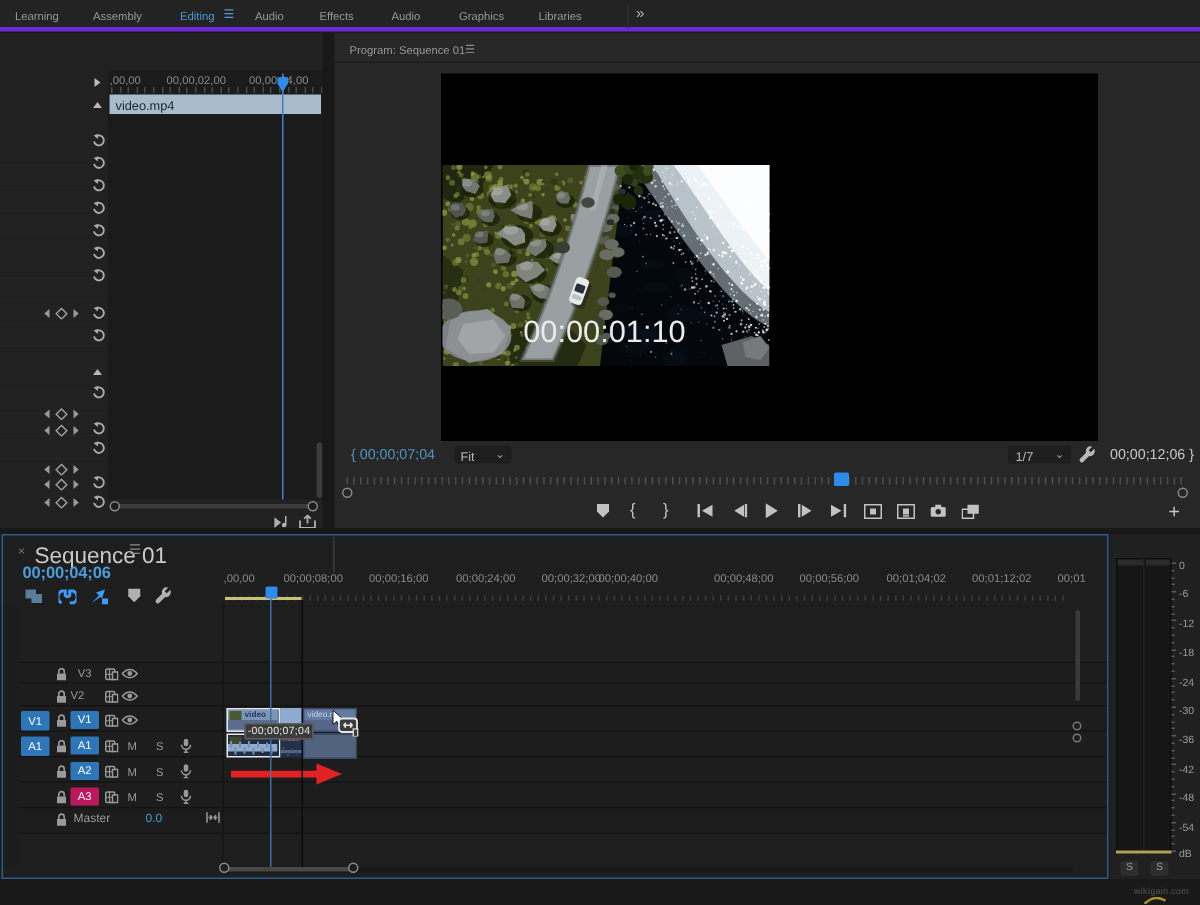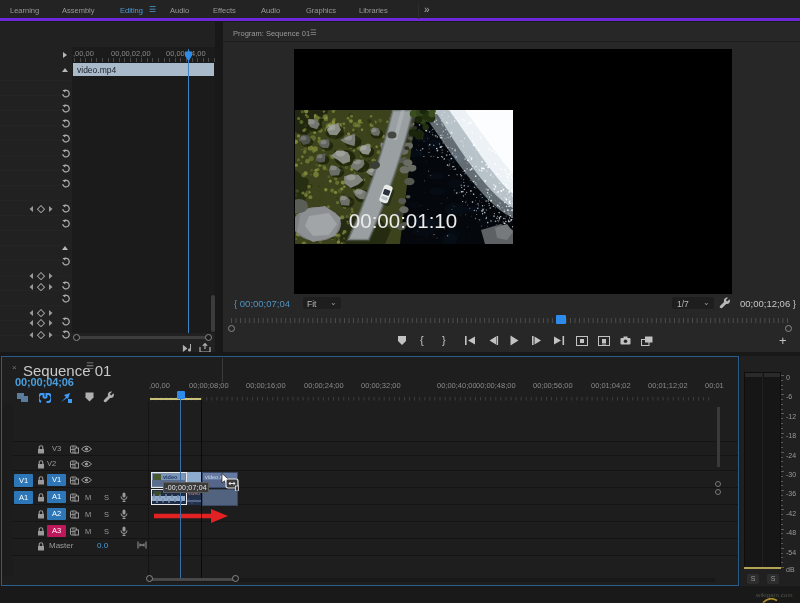--- a/index.html
+++ b/index.html
@@ -1444,21 +1444,21 @@
     </svg>
 <svg class="abs" style="left:103px;top:391px" width="12" height="12" viewBox="0 0 12 12">
       <path d="M10.5 2.2 L8.2 4.5 L6.8 3.1 L9.1 0.8 A 3.2 3.2 0 0 0 5 4.9 L1 8.9 A 1.5 1.5 0 0 0 3.1 11 L7.1 7 A 3.2 3.2 0 0 0 10.5 2.2 Z" fill="#b0b0b0"></path>
     </svg>
 <div class="abs" style="left:149px;top:374px;width:567px;height:28px;background:#1e1e1e"></div>
 <div class="tlab" style="left:149px;top:381px">,00,00</div>
 <div class="tlab" style="left:189px;top:381px">00;00;08;00</div>
 <div class="tlab" style="left:246px;top:381px">00;00;16;00</div>
 <div class="tlab" style="left:304px;top:381px">00;00;24;00</div>
 <div class="tlab" style="left:361px;top:381px">00;00;32;00</div>
-<div class="tlab" style="left:437px;top:381px">00;00;40;00</div>
+<div class="tlab" style="left:399px;top:381px">00;00;40;00</div>
 <div class="tlab" style="left:476px;top:381px">00;00;48;00</div>
 <div class="tlab" style="left:533px;top:381px">00;00;56;00</div>
 <div class="tlab" style="left:591px;top:381px">00;01;04;02</div>
 <div class="tlab" style="left:648px;top:381px">00;01;12;02</div>
 <div class="tlab" style="left:705px;top:381px">00;01</div>
 <svg class="abs" style="left:149px;top:391px" width="567" height="10" viewBox="0 0 567 10">
       <rect x="1.5" y="6" width="1" height="3.5" fill="#3e3e3e"></rect>
       <rect x="6.6" y="6" width="1" height="3.5" fill="#3e3e3e"></rect>
       <rect x="11.6" y="6" width="1" height="3.5" fill="#3e3e3e"></rect>
       <rect x="16.7" y="6" width="1" height="3.5" fill="#3e3e3e"></rect>

